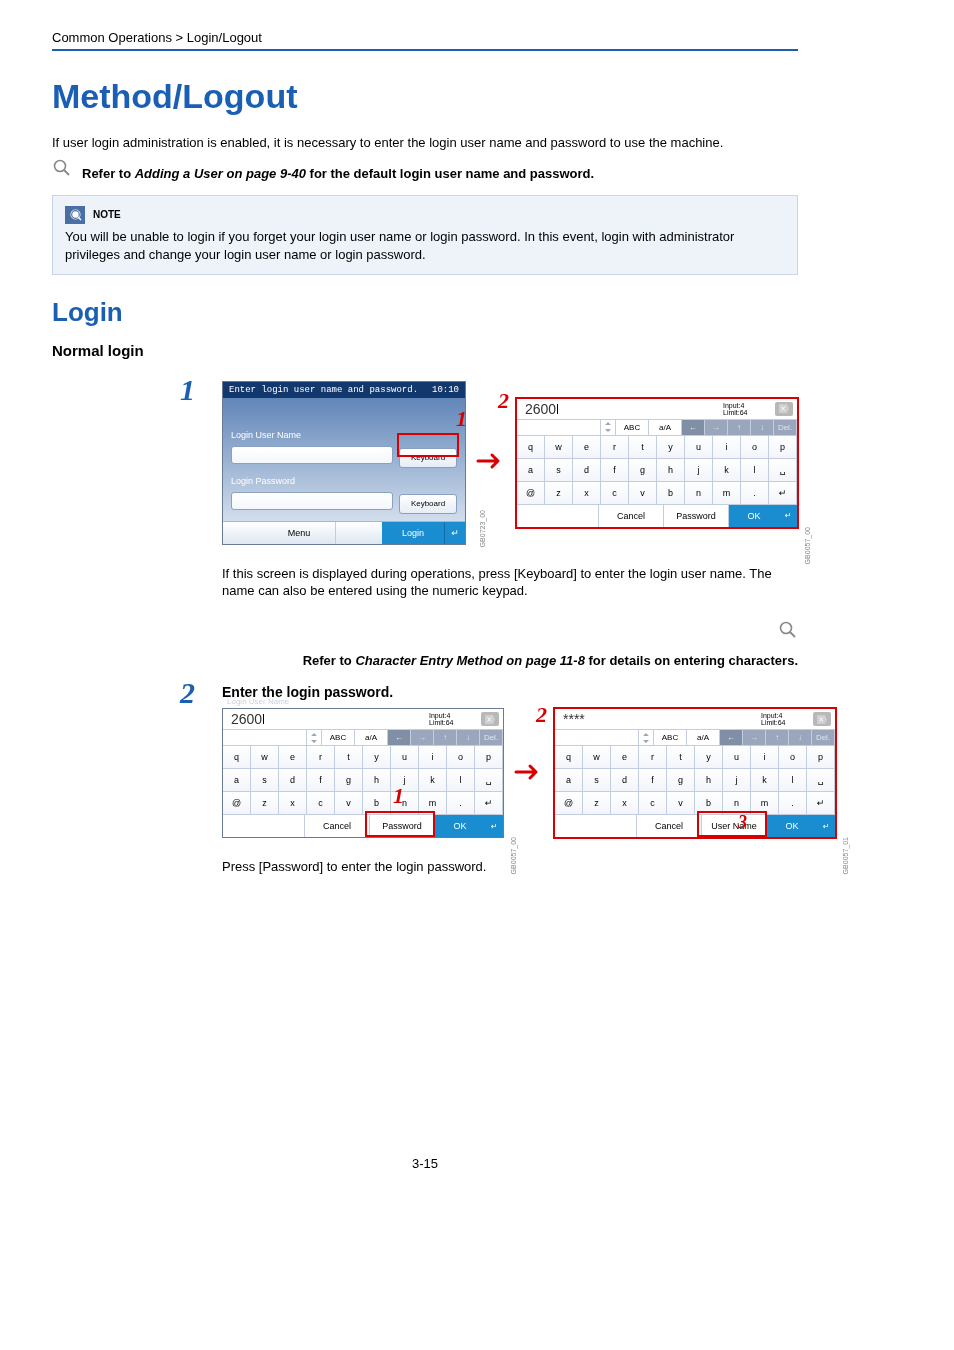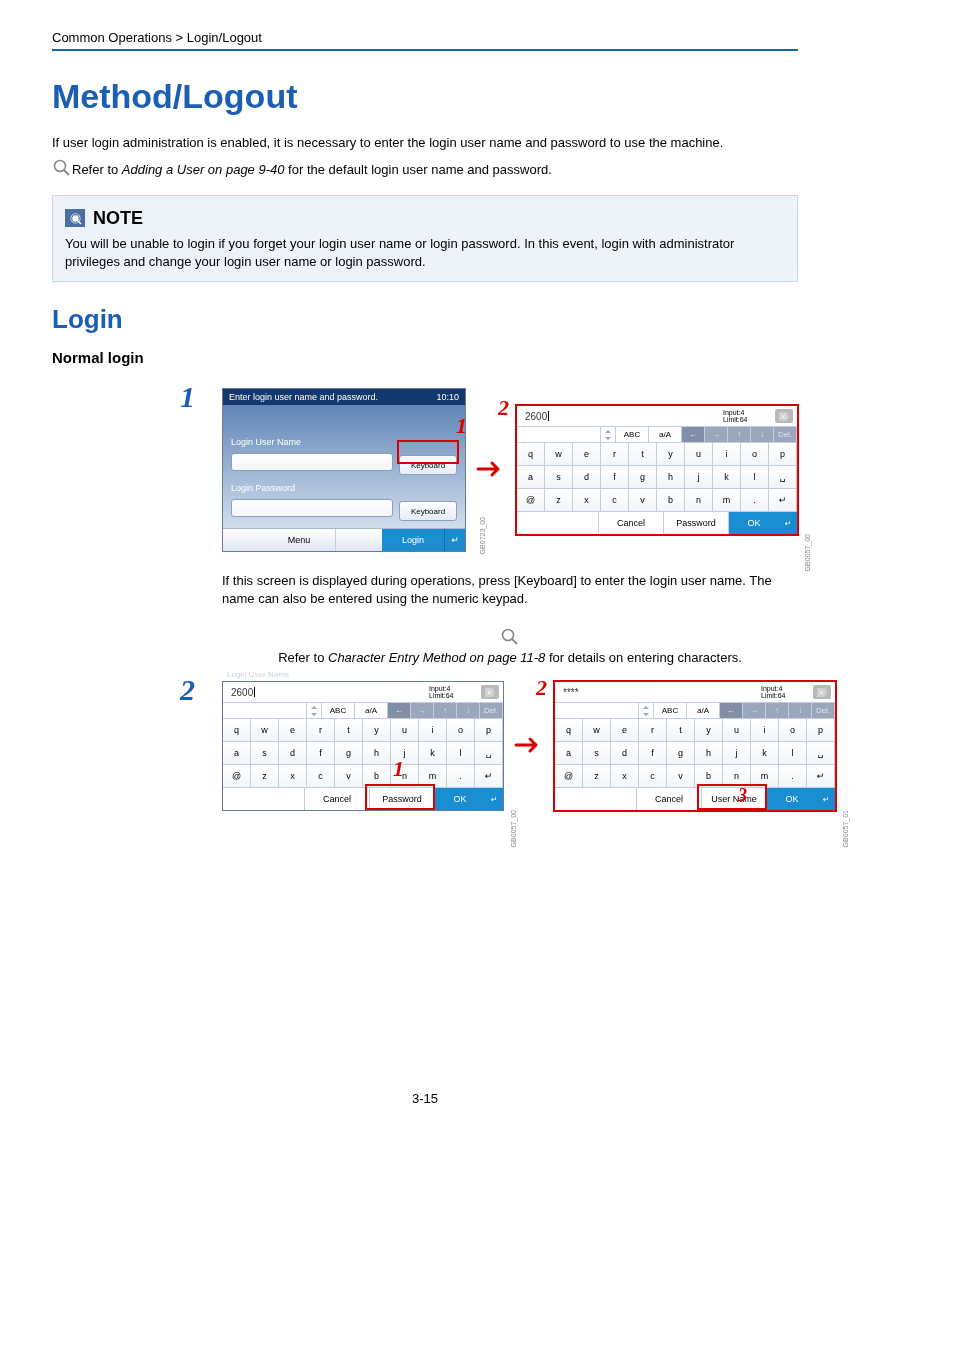--- a/index.html
+++ b/index.html
@@ -18,31 +18,31 @@
     border-bottom: 2px solid #1a5fb4;
     margin-bottom: 26px;
   }
   h1.main-title {
     font-size: 34px;
     color: #1a5fb4;
     font-weight: bold;
     margin: 0 0 18px 0;
   }
   .intro { margin: 6px 0 6px 0; line-height: 1.35; }
-  .ref-row { display: flex; align-items: center; margin: 4px 0 10px 0; }
+  .ref-row { display: flex; align-items: flex-end; gap: 10px; margin: 4px 0 10px 0; font-weight: bold; }
   .lens-icon { flex: 0 0 auto; }
   .note-box {
     background: #eef3fa;
     border: 1px solid #c9d6ea;
     padding: 10px 12px;
     margin: 14px 0 22px 0;
     line-height: 1.4;
   }
   .note-label-row { display: flex; align-items: center; gap: 8px; margin-bottom: 4px; }
-  .note-label { font-weight: bold; font-size: 18px; }
+  .note-label { font-weight: bold; font-size: 10px; }
   .note-icon { width: 20px; height: 18px; background: #4a6fa5; display: inline-flex; align-items: center; justify-content: center; color: #fff; font-size: 11px; }
   h2.section-title { font-size: 26px; color: #1a5fb4; font-weight: bold; margin: 18px 0 14px 0; }
   h3.subsection { font-size: 15px; font-weight: bold; margin: 10px 0 22px 0; }
   .step-block { margin-left: 170px; margin-bottom: 16px; position: relative; }
   .step-number {
     position: absolute;
     left: -42px;
     top: -8px;
     font-size: 30px;
     font-weight: bold;
@@ -63,20 +63,21 @@
     border: 1px solid #6a7a94;
     font-size: 9px;
   }
   .login-panel .lp-header {
     background: #13386d;
     color: #fff;
     padding: 3px 6px;
     display: flex;
     justify-content: space-between;
     font-size: 9px;
+    font-family: Liberation Mono, monospace;
   }
   .login-panel .lp-body { padding: 6px 8px 26px 8px; }
   .login-panel .lp-label { color: #fff; font-size: 9px; margin: 8px 0 2px 0; background: transparent; }
   .login-panel .lp-label.dark { color: #fff; }
   .login-panel .lp-row { display: flex; align-items: center; gap: 6px; margin-bottom: 4px; }
   .login-panel .lp-input {
     flex: 1;
     height: 16px;
     border: 1px solid #8aa0c0;
     border-radius: 3px;
@@ -132,21 +133,21 @@
     font-size: 8px;
   }
   .kbd-panel .kbd-top {
     display: flex; align-items: center; height: 20px; background: #fff; border-bottom: 1px solid #c2cde0;
     padding: 0 4px; justify-content: space-between;
   }
   .kbd-panel .kbd-user-label {
     position: absolute; top: -12px; left: 4px; font-size: 8px; color: #c8d0e0; white-space: nowrap;
   }
   .kbd-panel .kbd-display {
-    flex: 1; height: 14px; font-size:10px; color:#333; display:flex; align-items:center; padding:0 4px;
+    flex: 1; height: 14px; font-size:14px; color:#333; display:flex; align-items:center; padding:0 4px;
   }
   .kbd-panel .kbd-limit {
     width: 50px; font-size: 7px; line-height: 1; text-align: left; padding: 0 2px;
   }
   .kbd-panel .kbd-close {
     width: 18px; height: 14px; background: #b8b8b8; border-radius: 2px; display:flex;align-items:center;justify-content:center;
   }
   .kbd-panel .kbd-toolbar {
     display: flex; height: 16px;
   }
@@ -358,20 +359,21 @@
         </svg>
     </span>
     <span>
       <span>Refer to </span><em>Character Entry Method on page 11-8</em><span> for details on entering characters.</span>
     </span>
   </div>
 </div>
 
 <div class="step-block">
   <div class="step-number">2</div>
+  <div class="step-title">Enter the login password.</div>
 
   <div class="screens-row">
 
     <div style="position:relative;">
       <div class="kbd-panel">
         <div class="kbd-user-label">Login User Name</div>
         <div class="kbd-top">
           <div class="kbd-display">
               <span>2600</span>
               <span style="border-right:1px solid #000; height:10px; margin-left:1px;"></span>
@@ -536,15 +538,16 @@
         </div>
         <div class="kbd-id-side">GB0057_01</div>
 
         <div class="hl-red" style="left:-2px; top:-2px; right:-2px; bottom:-2px;"></div>
         <div class="hl-red" style="right:68px; bottom:0; width:66px; height:22px;"></div>
         <div class="marker" style="right:88px; bottom:4px; font-size:18px;">3</div>
       </div>
     </div>
   </div>
 
+  <div class="step-text">Press [Password] to enter the login password.</div>
 </div>
 
 <div class="page-num">3-15</div>
 
 </body></html>

